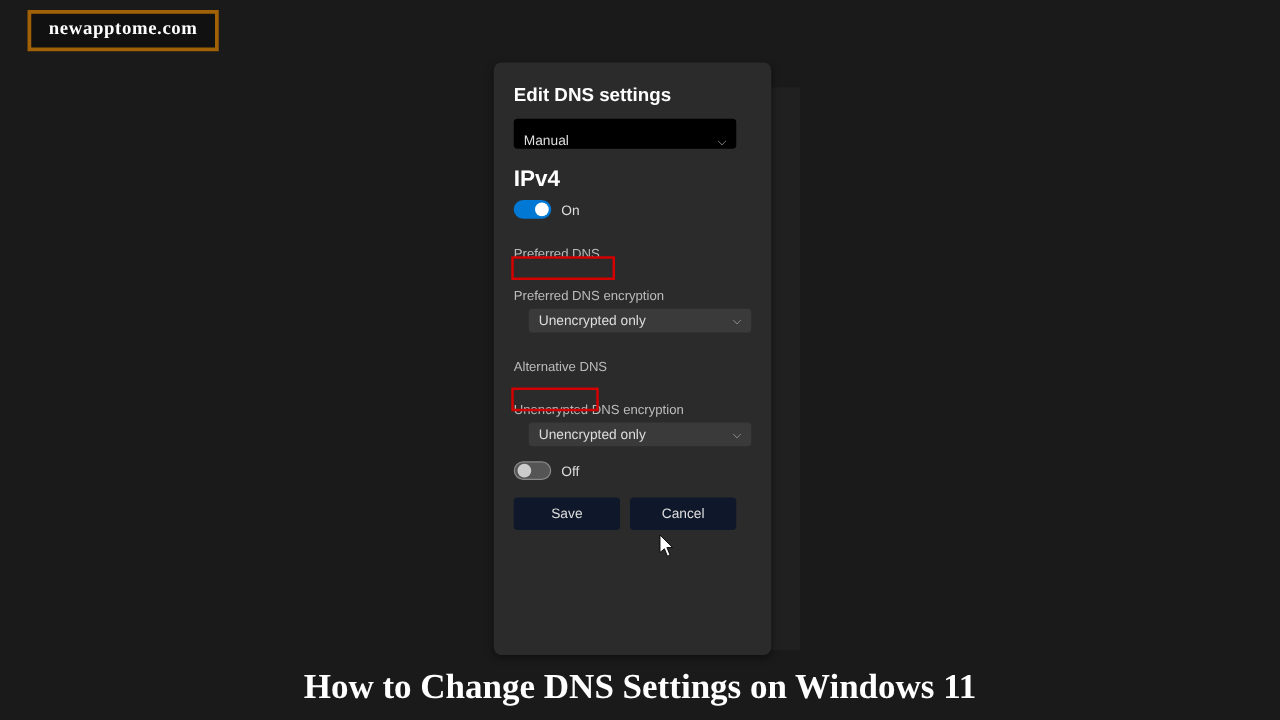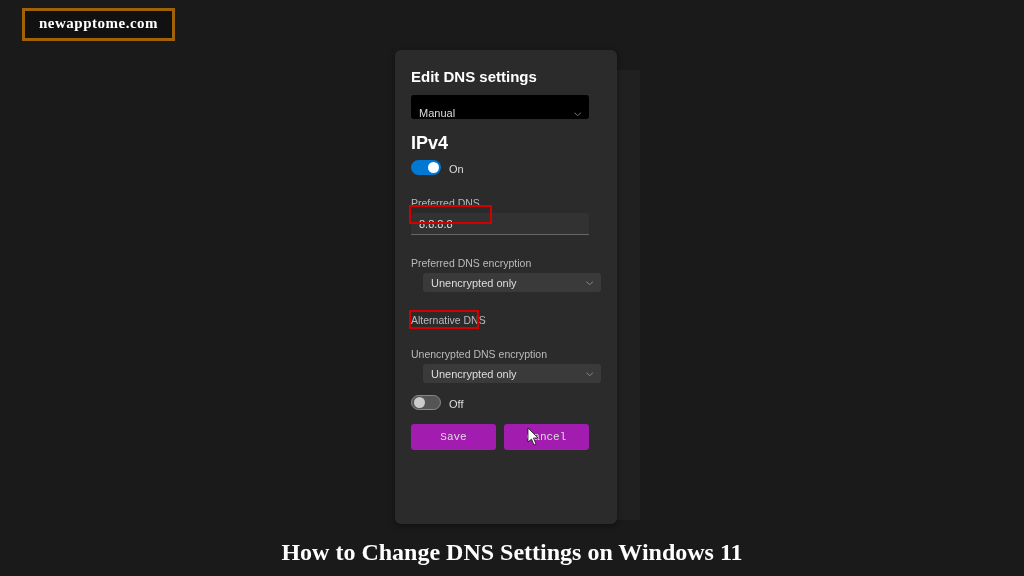--- a/index.html
+++ b/index.html
@@ -145,45 +145,44 @@
     margin-left: 12px;
   }
   .btn-row {
     display: flex;
     gap: 8px;
     margin-top: 14px;
   }
   .btn {
     flex: 1;
     height: 26px;
-    background: #a21caf;
+    background: #0f172a;
     border-radius: 3px;
     font-size: 11px;
     color: #ddd;
     display: flex;
     align-items: center;
     justify-content: center;
-    font-family: Liberation Mono, monospace;
   }
   .cursor {
     position: absolute;
     left: 527px;
     top: 428px;
     z-index: 10;
   }
   .cursor svg { width: 14px; height: 18px; }
   .caption {
     position: absolute;
     bottom: 10px;
     left: 0;
     width: 100%;
     text-align: center;
     font-family: Georgia, "Times New Roman", serif;
     font-weight: bold;
-    font-size: 24px;
+    font-size: 28px;
     color: #fff;
   }
 </style>
 </head>
 <body>
 
 <div class="watermark">newapptome.com</div>
 
 <div class="bg-panel"></div>
 
@@ -197,23 +196,20 @@
 
   <div class="section-title">IPv4</div>
   <div class="toggle-row">
     <div class="toggle on">
         <div class="knob"></div>
       </div>
     <span class="toggle-label">On</span>
   </div>
 
   <div class="field-label">Preferred DNS</div>
-  <div class="input-box">
-    <span>8.8.8.8</span>
-  </div>
 
   <div class="field-label">Preferred DNS encryption</div>
   <div class="select-row">
     <span>Unencrypted only</span>
     <span class="chev">⌵</span>
   </div>
 
   <div class="field-label">Alternative DNS</div>
 
   <div class="field-label">Unencrypted DNS encryption</div>

